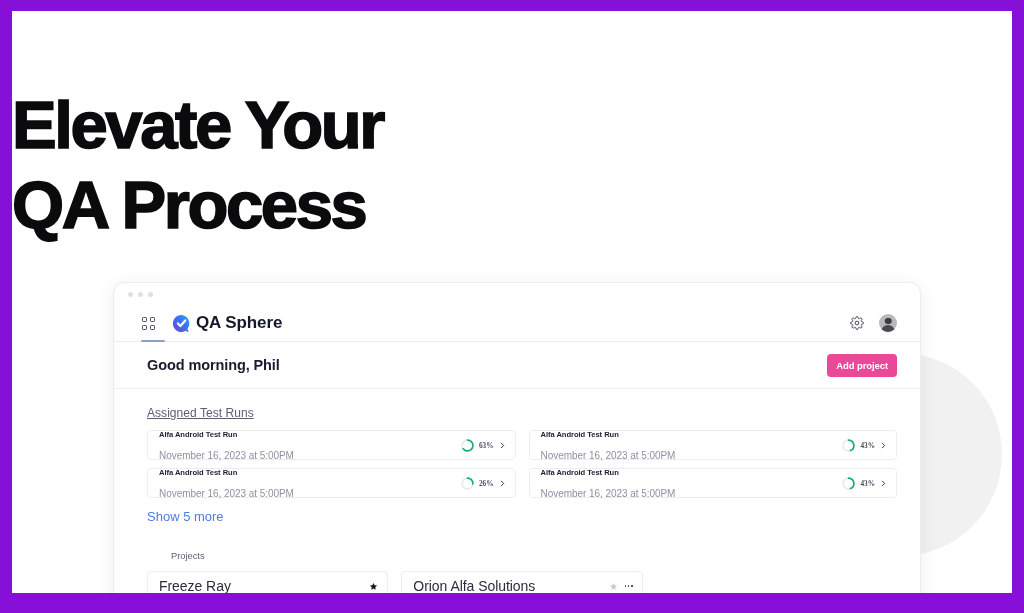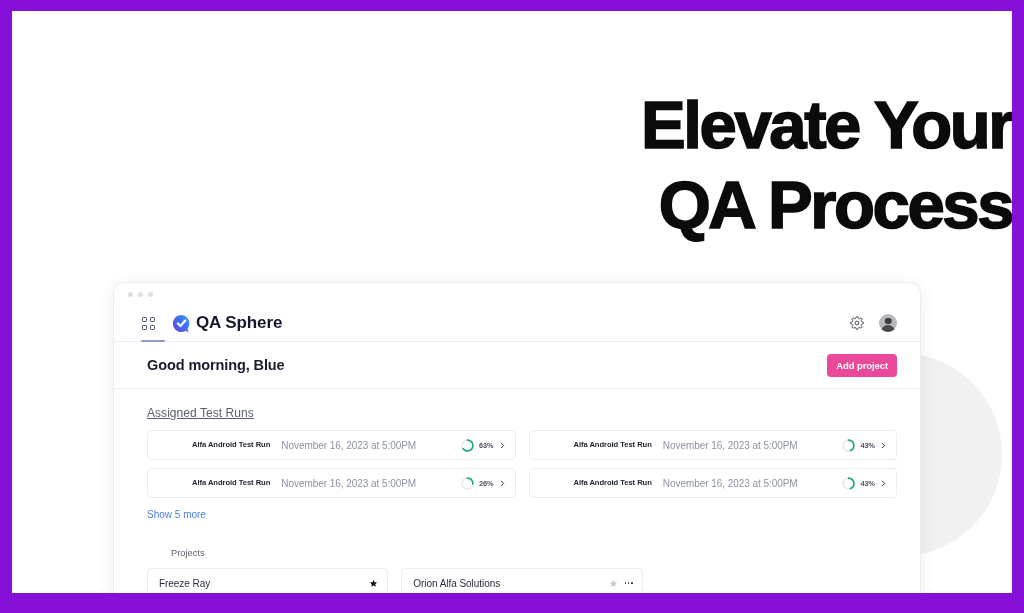--- a/index.html
+++ b/index.html
@@ -26,21 +26,21 @@
     background: #ffffff;
     overflow: hidden;
   }
 
   
   .hero {
     position: absolute;
     left: 0;
     top: 74px;
     width: 1000px;
-    text-align: right;
+    text-align: left;
   }
   .hero-line {
     font-family: "Liberation Sans", sans-serif;
     font-weight: bold;
     font-size: 67px;
     line-height: 80px;
     letter-spacing: -2.4px;
     color: #0b0b0d;
     -webkit-text-stroke: 1.6px #0b0b0d;
   }
@@ -231,50 +231,51 @@
   .run-card {
     background: #ffffff;
     border: 1px solid #ededf0;
     border-radius: 4px;
     height: 30px;
     display: flex;
     align-items: center;
     padding: 0 9px 0 11px;
     cursor: pointer;
   }
-  .run-text { display: flex; flex-direction: row; gap: 11px; margin-left: 33px; }
+  .run-text { display: flex; flex-direction: column; gap: 11px; }
   .run-title {
     font-size: 7.6px;
     font-weight: bold;
     color: #1d2030;
     letter-spacing: -0.05px;
   }
   .run-date {
     font-size: 10px;
     color: #8d92a3;
     letter-spacing: -0.05px;
   }
   .run-right {
     margin-left: auto;
     display: flex;
     align-items: center;
     gap: 5px;
+    font-family: Liberation Serif, serif;
   }
   .ring { width: 13px; height: 13px; display: block; }
   .pct {
     font-size: 7.3px;
     font-weight: bold;
     color: #4b5060;
   }
   .chev { width: 7px; height: 9px; display: block; }
 
   .show-more {
     display: inline-block;
     margin-top: 11px;
-    font-size: 10px;
+    font-size: 13px;
     color: #4a7ee0;
     cursor: pointer;
   }
 
   .projects-label {
     margin-top: 26px;
     font-size: 9.3px;
     color: #5b6070;
     margin-bottom: 10px;
     padding-left: 24px;
@@ -288,21 +289,21 @@
     background: #ffffff;
     border: 1px solid #ededf0;
     border-radius: 4px;
     height: 30px;
     display: flex;
     align-items: center;
     padding: 0 9px 0 11px;
     cursor: pointer;
   }
   .project-name {
-    font-size: 10px;
+    font-size: 14px;
     color: #2a2d3d;
     letter-spacing: -0.05px;
   }
   .project-actions {
     margin-left: auto;
     display: flex;
     align-items: center;
     gap: 7px;
   }
   .star { width: 9px; height: 9px; display: block; cursor: pointer; }
@@ -374,21 +375,21 @@
           </svg>
         </span>
         <span class="avatar">
           <span class="face"></span>
           <span class="body"></span>
         </span>
       </div>
     </div>
 
     <div class="greeting-row">
-      <span class="greeting">Good morning, Blue</span>
+      <span class="greeting">Good morning, Phil</span>
       <button class="add-project-btn">Add project</button>
     </div>
 
     <div class="app-body">
 
       <div class="section-label">Assigned Test Runs</div>
 
       <div class="runs-grid">
 
         <div class="run-card">

